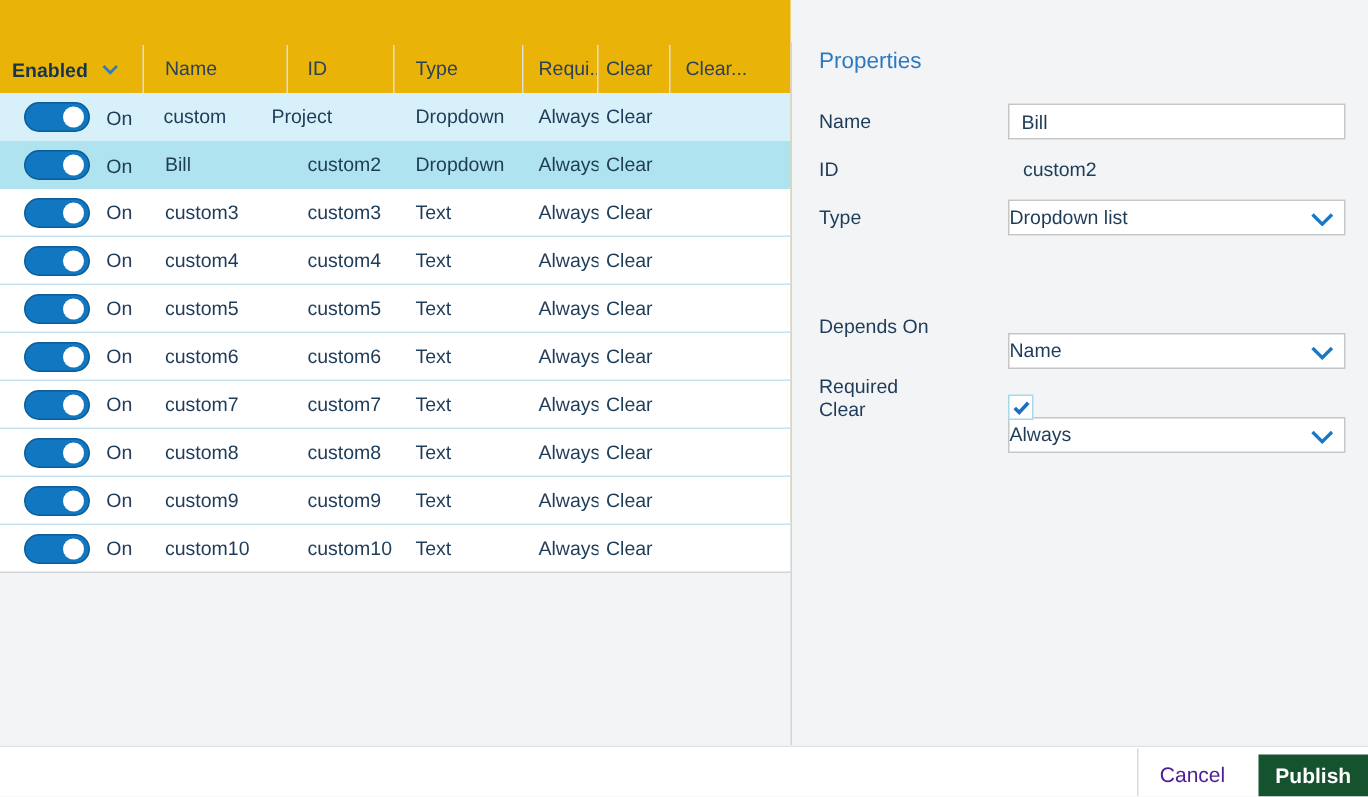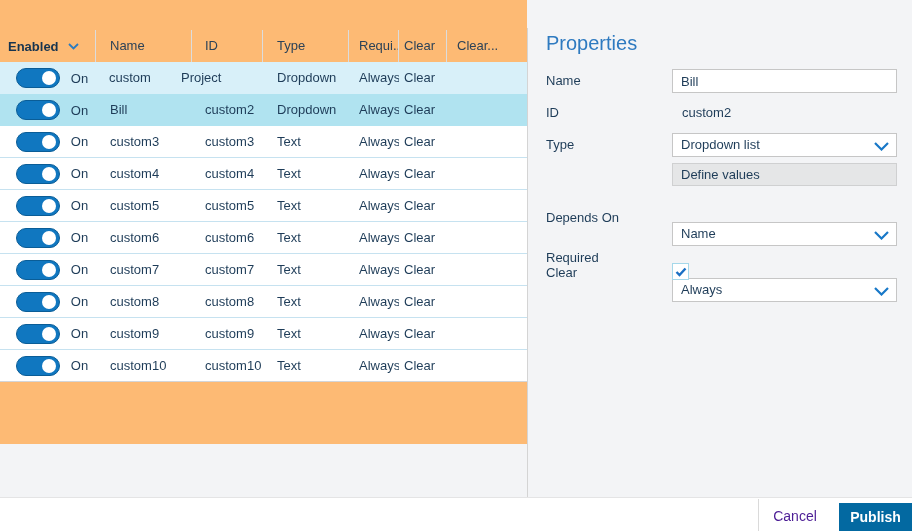--- a/index.html
+++ b/index.html
@@ -1,21 +1,21 @@
 <!DOCTYPE html>
 <html><head>
 <meta charset="utf-8">
 <style>
   html,body{margin:0;padding:0;}
   body{font-family:"Liberation Sans", sans-serif;}
   .canvas{position:relative;width:912px;height:531px;background:#f3f4f6;overflow:hidden;}
   *{box-sizing:border-box;}
 
   
-  .table-area{position:absolute;left:0;top:0;width:527px;height:444px;background:#fdba74;}
+  .table-area{position:absolute;left:0;top:0;width:527px;height:348px;background:#eab308;}
   .thead{position:absolute;left:0;top:30px;width:527px;height:32px;display:flex;}
   .hcell{height:32px;line-height:31px;font-size:13px;color:#2c4257;border-right:1px solid #dcdcdc;
          white-space:nowrap;overflow:hidden;}
   .hcell.last{border-right:none;}
   .hcell-enabled{font-weight:bold;color:#17344f;display:flex;align-items:center;}
   .tbody{position:absolute;left:0;top:62px;width:527px;}
   .trow{display:flex;width:527px;height:32px;background:#ffffff;border-bottom:1px solid #c6e2f0;}
   .trow:last-child{border-bottom:1px solid #d3d5d8;}
   .trow.highlight{background:#d8f0f9;border-bottom:none;}
   .trow.selected{background:#b0e3f0;border-bottom:none;}
@@ -35,40 +35,40 @@
   .toggle .knob{position:absolute;right:3px;top:2px;width:14px;height:14px;border-radius:50%;background:#ffffff;}
   .on-label{margin-left:11px;font-size:13px;color:#1e3c58;}
 
   .chev-small{margin-left:9px;}
 
   
   .v-divider{position:absolute;left:527px;top:28px;width:1px;height:469px;background:#d4d4d4;}
 
   
   .props{position:absolute;left:528px;top:0;width:384px;height:497px;}
-  .props-title{position:absolute;left:18px;top:32px;font-size:20px;color:#2e7ac0;}
+  .props-title{position:absolute;left:18px;top:32px;font-size:15px;color:#2e7ac0;}
   .plabel{position:absolute;left:18px;font-size:13px;color:#1e3c58;white-space:nowrap;}
   .pfield{position:absolute;left:144px;width:225px;}
   .text-input{height:24px;border:1px solid #c6c6c6;background:#ffffff;font-family:"Liberation Sans", sans-serif;
               font-size:13px;color:#1e3c58;padding:0 8px;width:225px;outline:none;}
   .static-value{position:absolute;left:154px;font-size:13px;color:#1e3c58;}
   .dropdown{height:24px;border:1px solid #c6c6c6;background:#ffffff;position:relative;
-            font-size:13px;color:#1e3c58;line-height:22px;padding-left:8px;}
+            font-size:13px;color:#1e3c58;line-height:22px;padding-left:0;}
   .dropdown .chev{position:absolute;right:7px;top:8px;}
   .gray-btn{height:23px;background:#e5e6e7;border:1px solid #cfd0d1;font-size:13px;color:#1e3c58;
             line-height:21px;padding-left:8px;}
   .checkbox{position:absolute;left:144px;width:17px;height:17px;background:#ffffff;
             border:1px solid #a5d8ea;display:flex;align-items:center;justify-content:center;}
 
   
   .footer{position:absolute;left:0;top:497px;width:912px;height:34px;background:#ffffff;border-top:1px solid #e4e4e5;}
   .footer-sep{position:absolute;left:758px;top:1px;width:1px;height:32px;background:#dadada;}
   .btn-cancel{position:absolute;left:763px;top:6px;width:64px;height:25px;line-height:25px;
               text-align:center;font-size:14px;color:#4c1d95;cursor:default;}
-  .btn-publish{position:absolute;left:839px;top:5px;width:73px;height:29px;background:#0369a1;color:#ffffff;
+  .btn-publish{position:absolute;left:839px;top:5px;width:73px;height:29px;background:#14532d;color:#ffffff;
                font-size:14px;font-weight:bold;text-align:center;line-height:29px;cursor:default;}
 </style>
 </head>
 <body>
 
 <div class="canvas">
 
   <div class="table-area">
     <div class="thead">
       <div class="hcell hcell-enabled col-enabled">
@@ -240,23 +240,20 @@
     <div class="static-value" style="top:105px;">custom2</div>
 
     <div class="plabel" style="top:137px;">Type</div>
     <div class="dropdown pfield" style="top:133px;">
       <span>Dropdown list</span>
       <svg class="chev" width="15" height="9" viewBox="0 0 15 9">
           <path d="M1 1 L7.5 7.5 L14 1" fill="none" stroke="#1878c8" stroke-width="2.2"></path>
         </svg>
     </div>
 
-    <div class="gray-btn pfield" style="top:163px;">
-      <span>Define values</span>
-    </div>
 
     <div class="plabel" style="top:202px;margin-top:8px;">Depends On</div>
     <div class="dropdown pfield" style="top:198px;">
       <span>Name</span>
       <svg class="chev" width="15" height="9" viewBox="0 0 15 9">
           <path d="M1 1 L7.5 7.5 L14 1" fill="none" stroke="#1878c8" stroke-width="2.2"></path>
         </svg>
     </div>
 
     <div class="plabel" style="top:234px;margin-top:16px;">Required</div>

